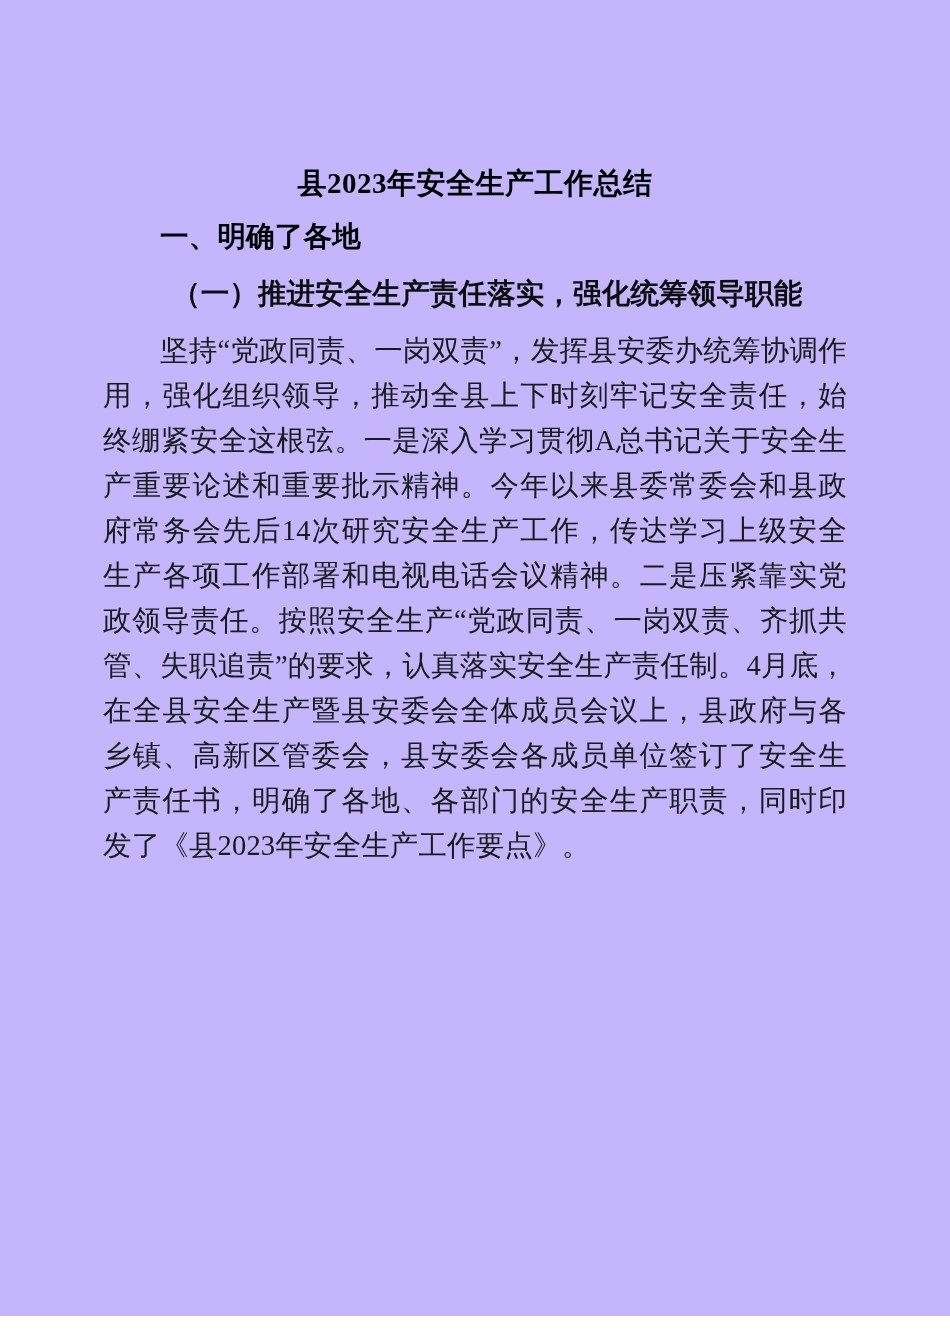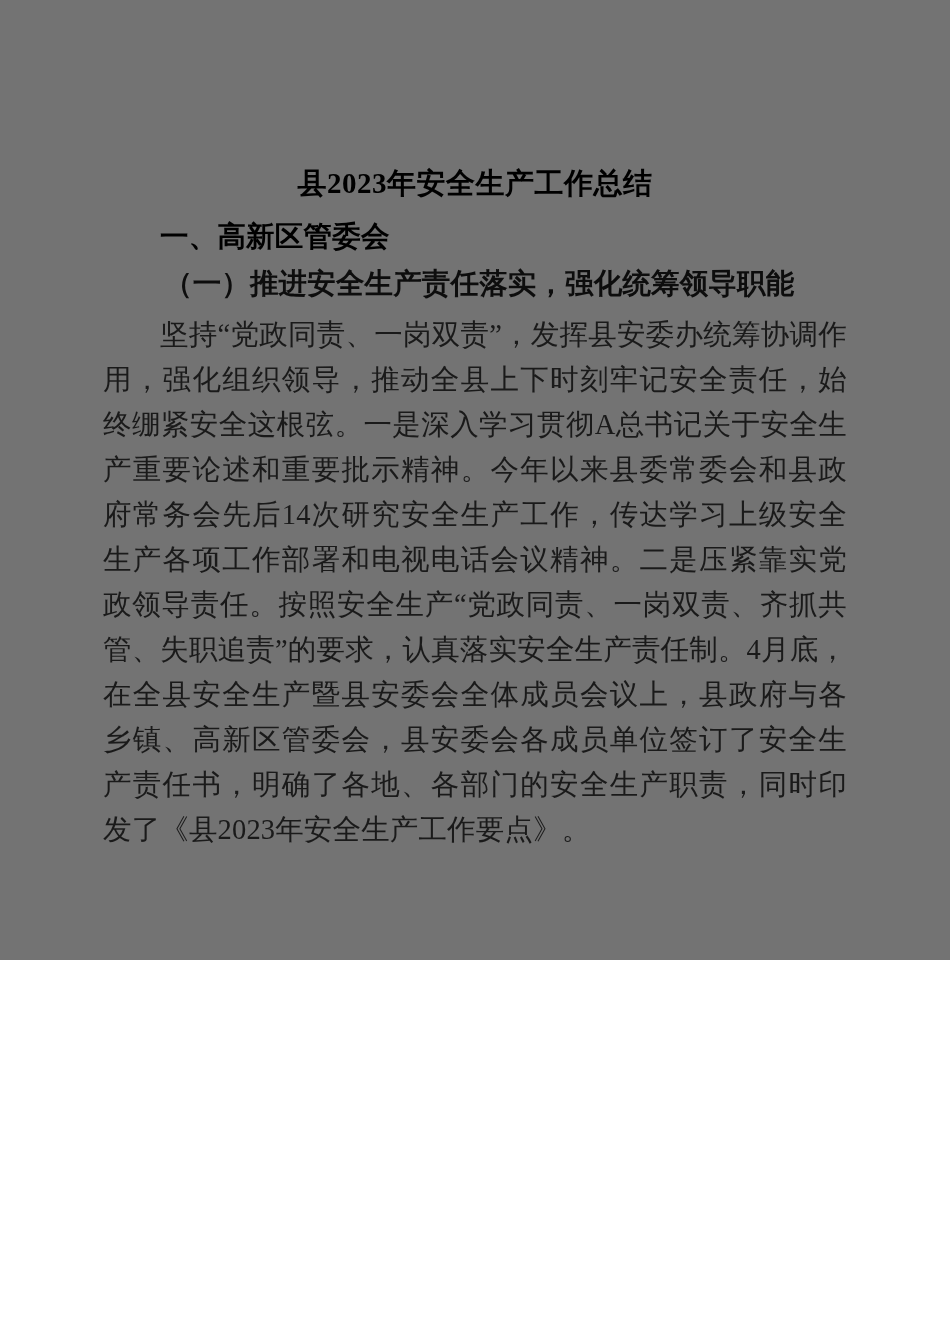--- a/index.html
+++ b/index.html
@@ -10,22 +10,22 @@
     width: 950px;
     height: 1344px;
     background: #ffffff;
     font-family: "Liberation Serif", "DejaVu Serif", serif;
     overflow: hidden;
   }
 
   .page {
     position: relative;
     width: 950px;
-    height: 960px;
-    background: #737373;
+    height: 1316px;
+    background: #c4b5fd;
     box-sizing: border-box;
     padding: 0;
   }
 
   .doc-body {
     position: absolute;
     left: 103px;
     top: 160px;
     width: 744px;
   }
@@ -65,43 +65,43 @@
     line-height: 45px;
     color: #000000;
     text-indent: 2em;
     margin: 0;
     letter-spacing: 0.2px;
     text-align: left;
   }
 
   
   .h-sub {
-    font-family: Liberation Mono, monospace;
+    font-family: Liberation Serif, serif;
     font-weight: bold;
     font-size: 28.5px;
     line-height: 45px;
     color: #0d0d0d;
     text-indent: 2em;
-    margin: 4px;
+    margin: 12px;
     letter-spacing: 0.15px;
     text-align: left;
   }
 
   
   .para:last-of-type { }
 </style>
 </head>
 <body>
 
 <div class="page">
   <div class="doc-body">
 
     <h1 class="doc-title">县2023年安全生产工作总结</h1>
 
 
-    <p class="h-section">一、高新区管委会</p>
+    <p class="h-section">一、明确了各地</p>
 
     <p class="h-sub">（一）推进安全生产责任落实，强化统筹领导职能</p>
 
     <p class="para">坚持“党政同责、一岗双责”，发挥县安委办统筹协调作用，强化组织领导，推动全县上下时刻牢记安全责任，始终绷紧安全这根弦。一是深入学习贯彻A总书记关于安全生产重要论述和重要批示精神。今年以来县委常委会和县政府常务会先后14次研究安全生产工作，传达学习上级安全生产各项工作部署和电视电话会议精神。二是压紧靠实党政领导责任。按照安全生产“党政同责、一岗双责、齐抓共管、失职追责”的要求，认真落实安全生产责任制。4月底，在全县安全生产暨县安委会全体成员会议上，县政府与各乡镇、高新区管委会，县安委会各成员单位签订了安全生产责任书，明确了各地、各部门的安全生产职责，同时印发了《县2023年安全生产工作要点》。</p>
 
   </div>
 </div>
 
 </body></html>

